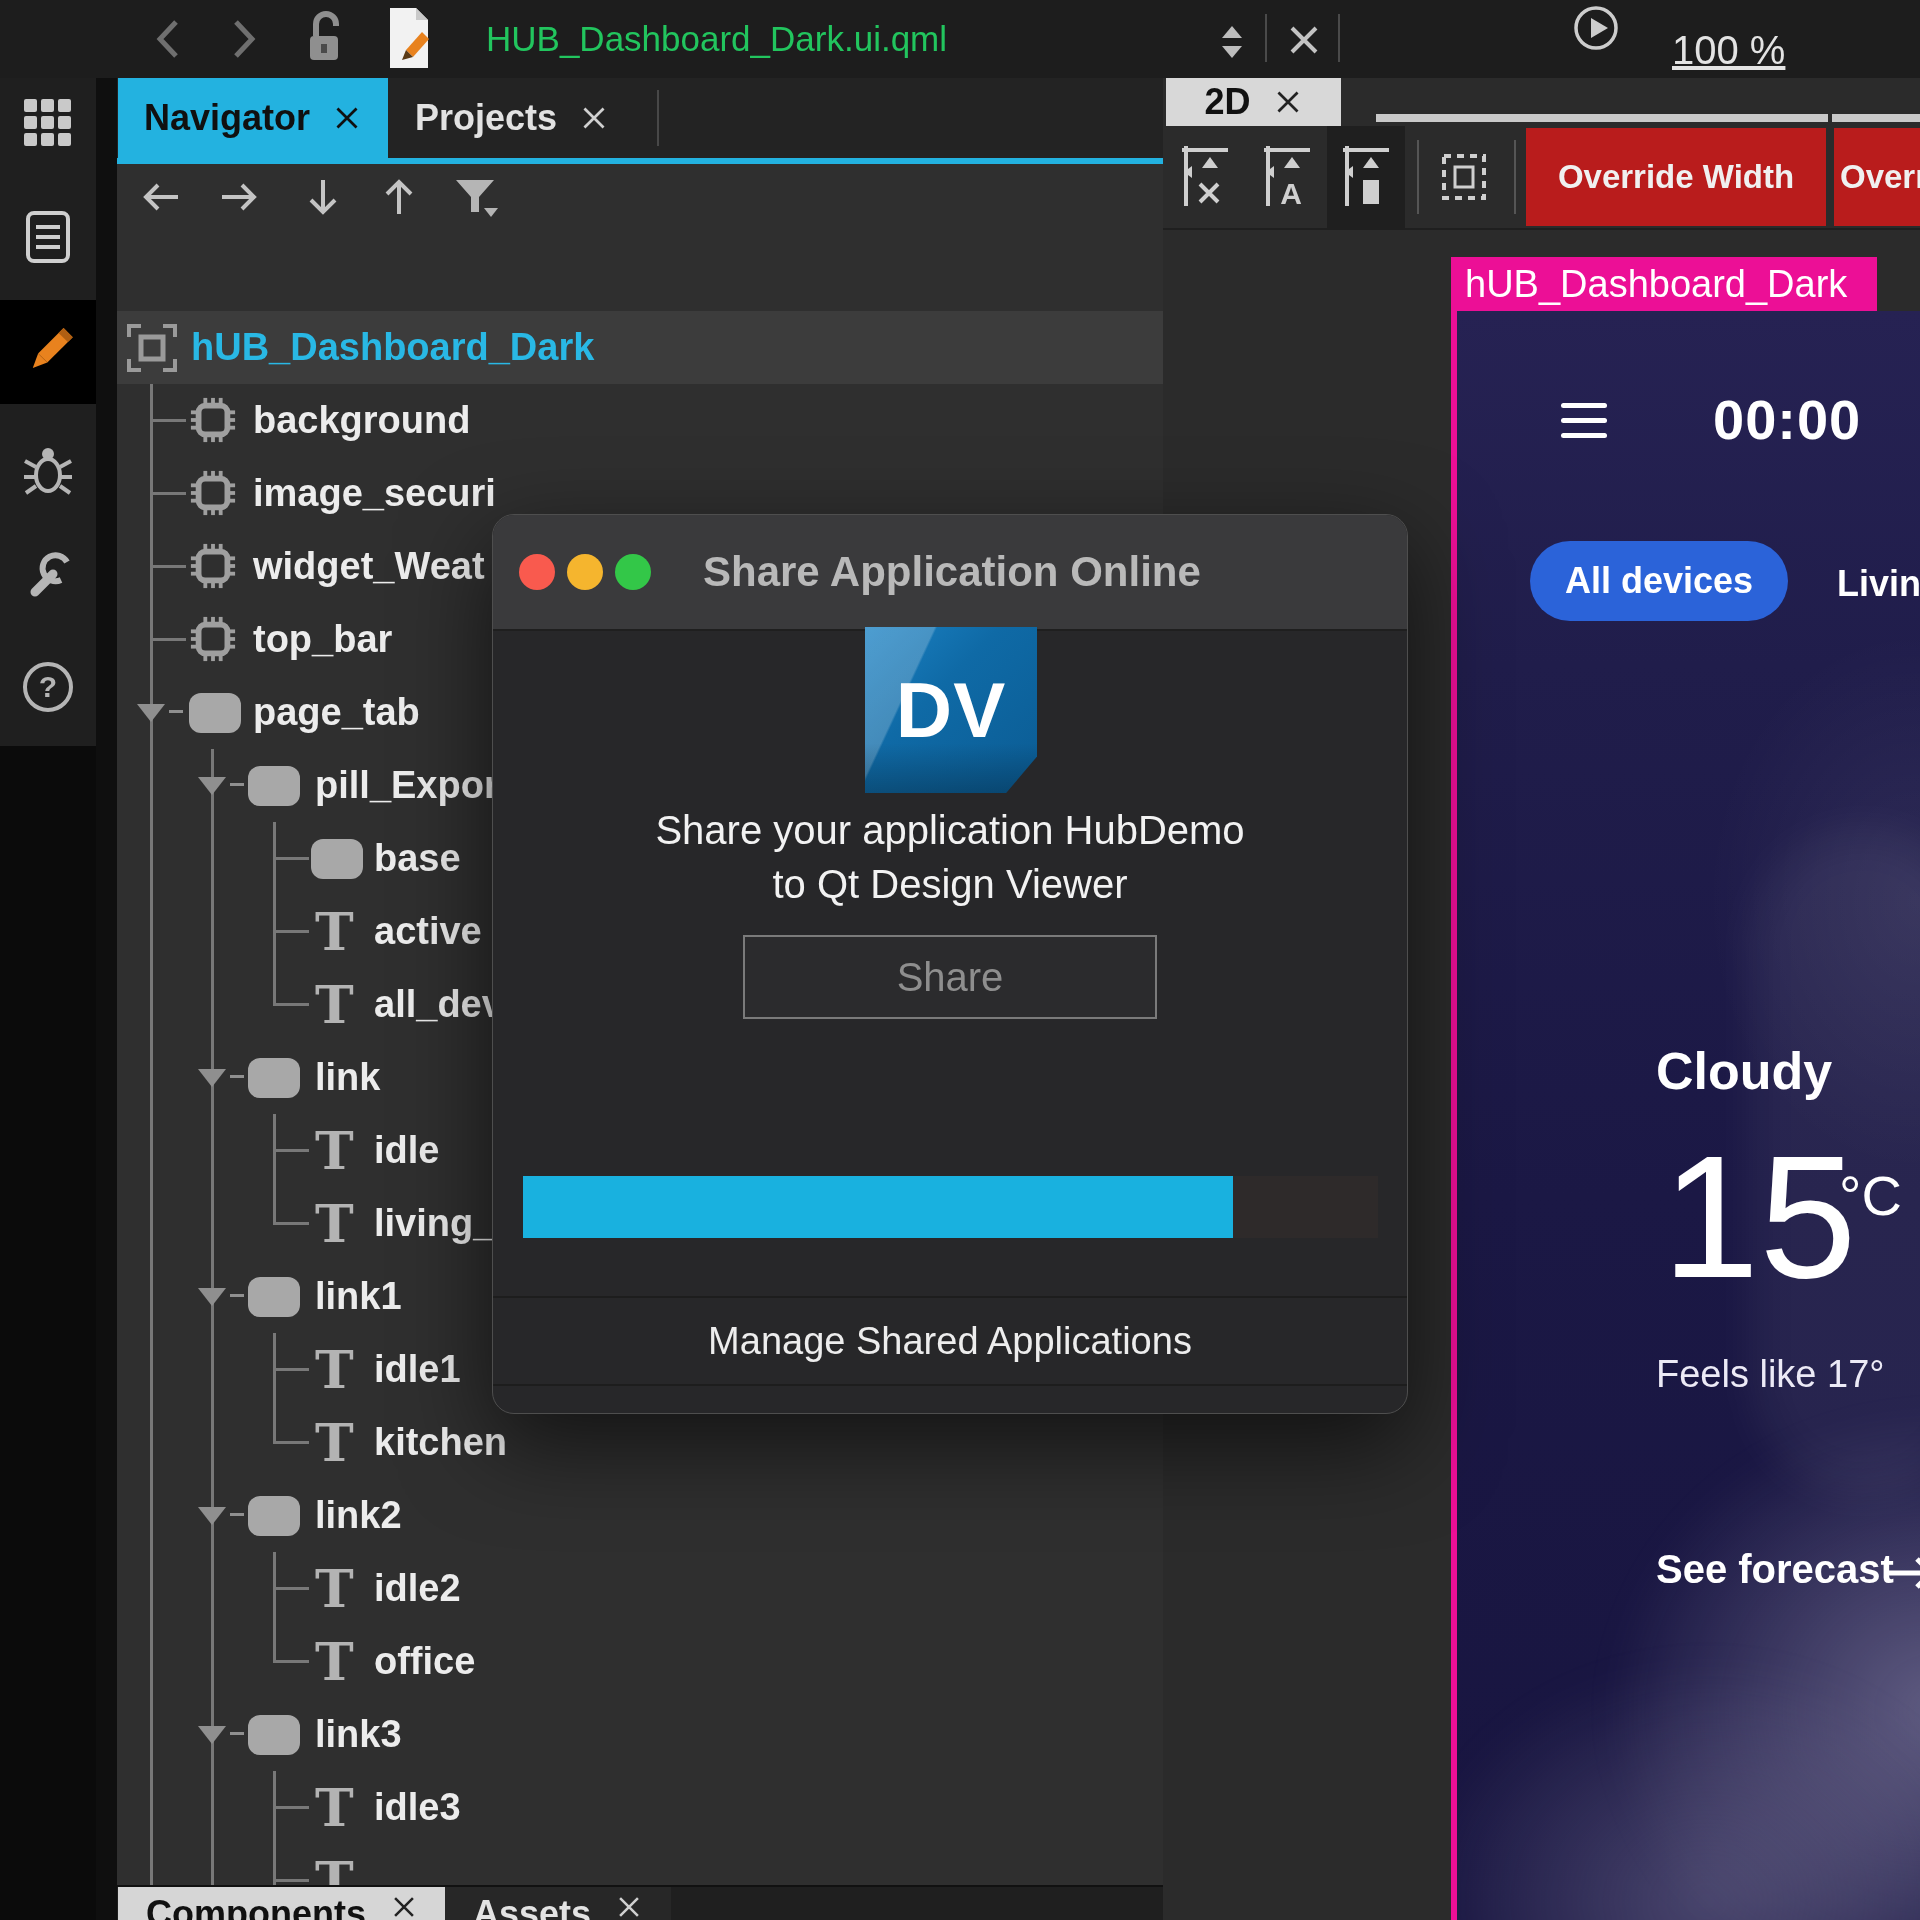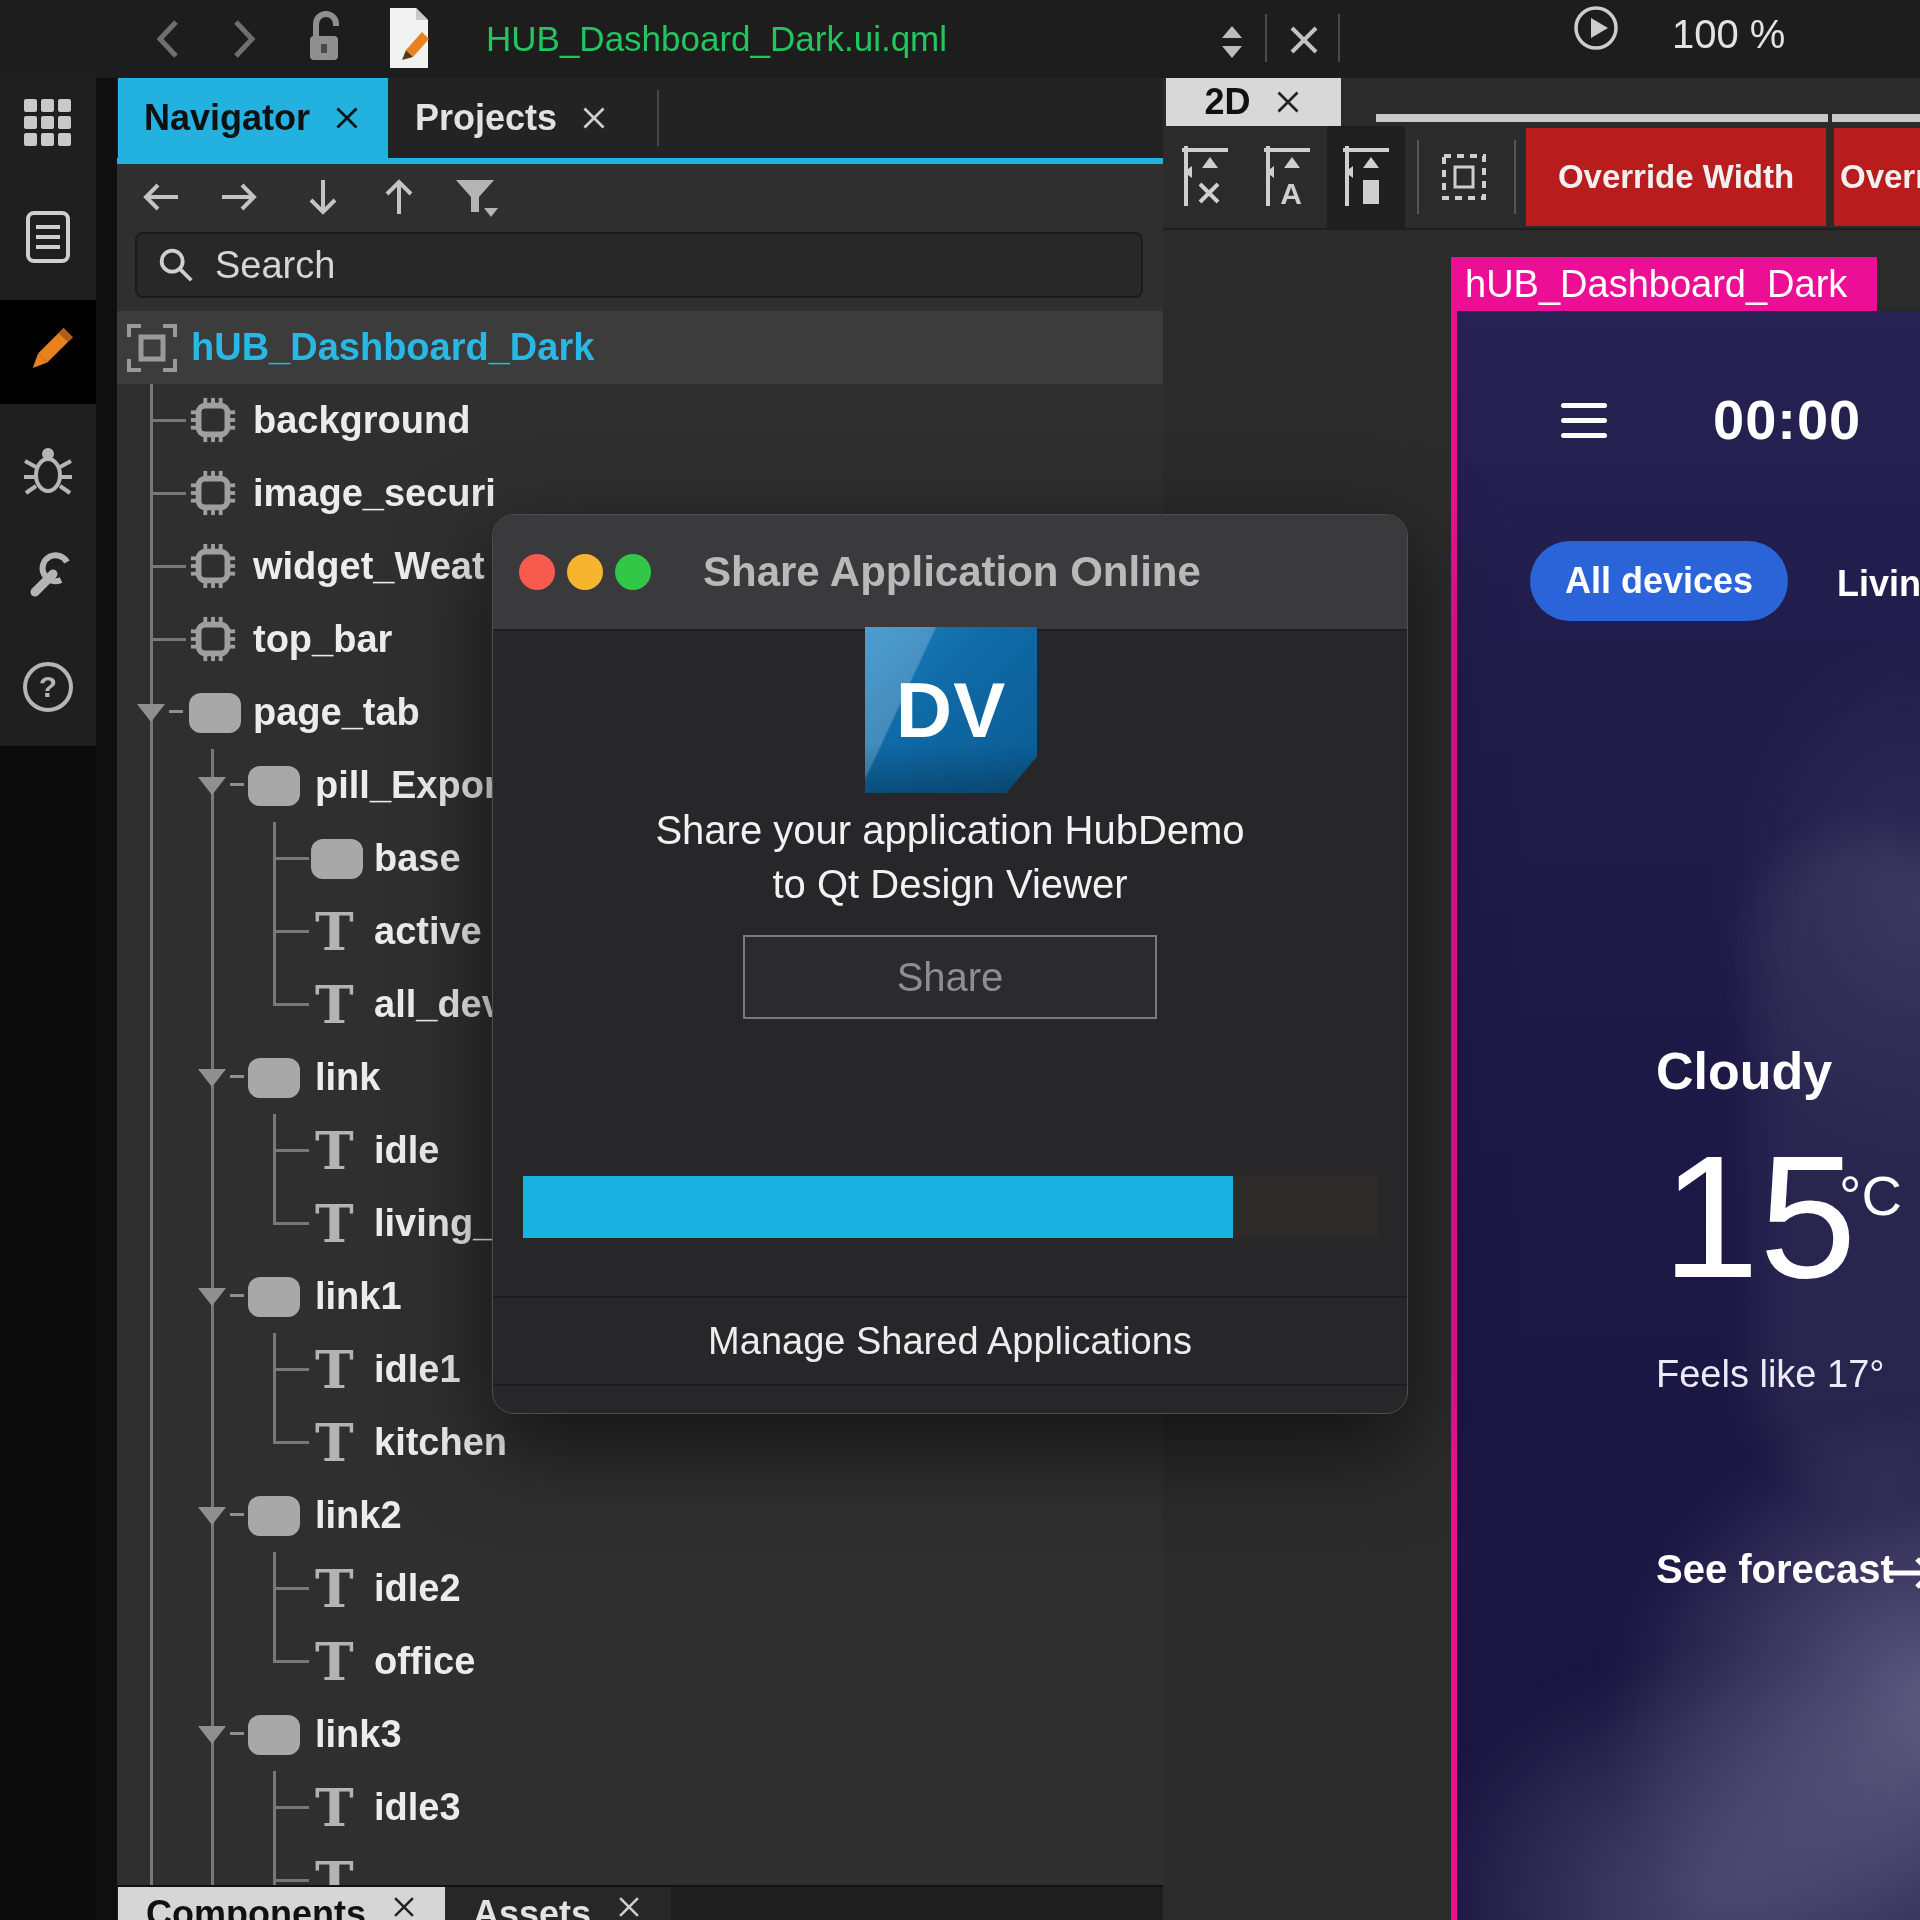--- a/index.html
+++ b/index.html
@@ -140,21 +140,21 @@
           <path d="M10 10 L34 34 M34 10 L10 34" stroke="currentColor" stroke-width="4"></path>
         </svg>
     </div>
     <div class="abs vdiv" style="left:1338px;"></div>
     <div class="abs" style="left:1572px;top:4px;color:#cdcdcd;">
       <svg width="48" height="48" viewBox="0 0 48 48">
         <circle cx="24" cy="24" r="20" stroke="currentColor" stroke-width="3.5" fill="none"></circle>
         <polygon points="19,14 36,24 19,34" fill="currentColor"></polygon>
       </svg>
     </div>
-    <div class="abs zoom-text" style="left:1672px;top:6px;">100 %</div>
+    <div class="abs zoom-text" style="left:1672px;top:22px;text-decoration:underline;">100 %</div>
   </div>
 
   <div id="rail" class="abs">
     <div class="abs blackzone"></div>
     <div class="abs railbtn" style="left:0;top:2px;">
       <svg width="52" height="52" viewBox="0 0 52 52" fill="#c9c9c9">
         <rect x="2" y="2" width="13" height="13" rx="2"></rect>
           <rect x="19" y="2" width="13" height="13" rx="2"></rect>
           <rect x="36" y="2" width="13" height="13" rx="2"></rect>
         <rect x="2" y="19" width="13" height="13" rx="2"></rect>
@@ -250,27 +250,20 @@
           </svg>
       </div>
       <div class="abs navtool" style="left:335px;">
         <svg width="50" height="50" viewBox="0 0 50 50">
           <polygon points="4,6 42,6 27,23 27,38 19,38 19,23" fill="#b5b5b5"></polygon>
           <polygon points="32,34 46,34 39,43" fill="#b5b5b5"></polygon>
         </svg>
       </div>
     </div>
 
-    <div id="searchbox" class="abs">
-      <svg width="42" height="42" viewBox="0 0 44 44">
-        <circle cx="18" cy="18" r="11" stroke="#cfcfcf" stroke-width="4" fill="none"></circle>
-        <line x1="26" y1="26" x2="38" y2="38" stroke="#cfcfcf" stroke-width="4"></line>
-      </svg>
-      <span class="ph">Search</span>
-    </div>
 
     <div id="tree" class="abs">
 
       <div class="spine" style="left:33px;top:306px;height:1501px;"></div>
       <div class="spine" style="left:94px;top:671px;height:1136px;"></div>
       <div class="spine" style="left:156px;top:744px;height:182px;"></div>
       <div class="spine" style="left:156px;top:1036px;height:109px;"></div>
       <div class="spine" style="left:156px;top:1255px;height:109px;"></div>
       <div class="spine" style="left:156px;top:1474px;height:109px;"></div>
       <div class="spine" style="left:156px;top:1693px;height:114px;"></div>

